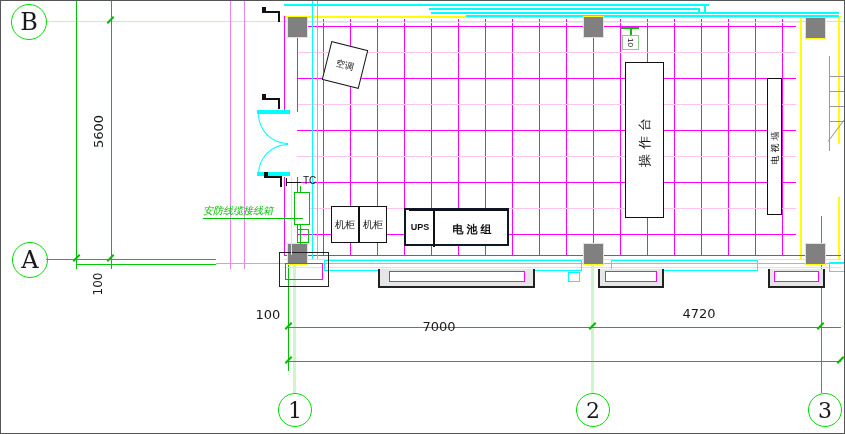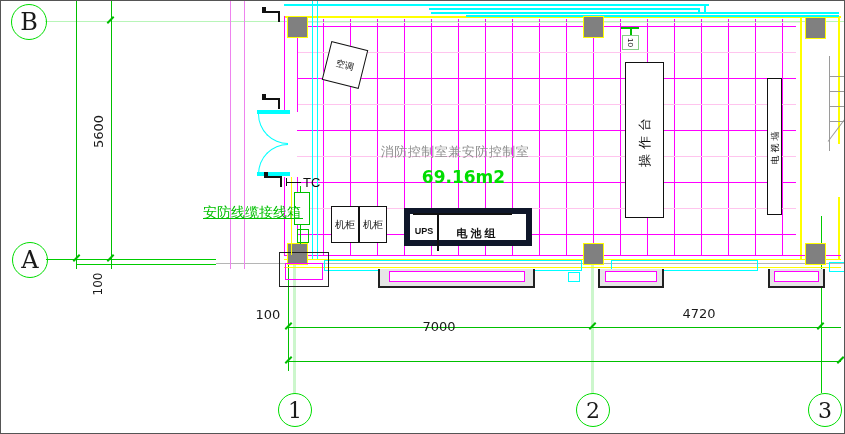--- a/index.html
+++ b/index.html
@@ -163,55 +163,53 @@
   <div id="door-arc-top" class="door-arc" style="left:257px;top:113px;"></div>
   <div id="door-arc-bottom" class="door-arc" style="left:257px;top:143px;"></div>
   <div class="bracket" style="left:264px;top:10px;"></div>
   <div class="bracket" style="left:264px;top:97px;"></div>
   <div class="bracket" style="left:266px;top:175px;"></div>
 
   <div class="yellowline vline" style="left:290px;top:176px;height:78px;"></div>
   <div class="greenline vline" style="left:299px;top:185px;height:58px;"></div>
   <div class="abs" style="left:293px;top:191px;width:16px;height:33px;border:1.2px solid #00C000;box-sizing:border-box;background:#fff;"></div>
   <div class="abs" style="left:296px;top:228px;width:12px;height:14px;border:1px solid #00C000;box-sizing:border-box;"></div>
-  <div class="abs" style="left:202px;top:203px;width:95px;font-size:14px;color:#00C000;white-space:nowrap;">安防线缆接线箱</div>
+  <div class="abs" style="left:202px;top:203px;width:95px;font-size:10px;color:#00C000;white-space:nowrap;font-style:italic;">安防线缆接线箱</div>
   <div class="greenline hline" style="left:202px;top:217px;width:100px;"></div>
 
   <div class="vline" style="left:285px;top:177px;height:8px;background:#111;"></div>
   <div class="hline" style="left:285px;top:181px;width:15px;background:#111;"></div>
-  <div class="abs" style="left:302px;top:174px;font-size:13px;color:#111;">TC</div>
+  <div class="abs" style="left:302px;top:174px;font-size:10px;color:#111;">TC</div>
 
   <div class="greenline hline" style="left:620px;top:26px;width:18px;height:2px;"></div>
   <div class="greenline vline" style="left:629px;top:27px;height:7px;width:2px;"></div>
   <div class="abs" style="left:621px;top:34px;width:17px;height:15px;border:1px solid #8c8;background:#fff;display:flex;align-items:center;justify-content:center;box-sizing:border-box;">
     <span style="font-size:8px;color:#111;transform:rotate(90deg);display:block;">10</span>
   </div>
 
   <div class="equip" style="left:325px;top:44px;width:38px;height:40px;transform:rotate(14deg);font-size:9px;">
     <span>空调</span>
     </div>
 
   <div class="equip" style="left:330px;top:205px;width:28px;height:37px;font-size:10px;">
     <span>机柜</span>
     </div>
   <div class="equip" style="left:358px;top:205px;width:28px;height:37px;font-size:10px;">
     <span>机柜</span>
     </div>
 
-  <div class="abs" style="left:403px;top:207px;width:128px;height:38px;border:6px solid #0f172a;background:#fff;box-sizing:border-box;">
+  <div class="abs" style="left:403px;top:207px;width:105px;height:38px;border:2px solid #0f172a;background:#fff;box-sizing:border-box;">
     <div class="hline" style="left:3px;top:-1px;width:99px;background:#111;height:1.5px;"></div>
     <div class="vline" style="left:27px;top:-1px;height:38px;background:#111;width:1.5px;"></div>
     <div class="abs" style="left:2px;top:12px;width:24px;text-align:center;font-size:9px;font-weight:bold;color:#111;">UPS</div>
     <div class="abs" style="left:30px;top:12px;width:72px;text-align:center;font-size:11px;font-weight:bold;color:#111;white-space:nowrap;">电 池 组</div>
   </div>
 
   <div class="equip" style="left:624px;top:61px;width:39px;height:156px;">
     <span style="transform:rotate(-90deg);font-size:13px;letter-spacing:5px;white-space:nowrap;">操作台</span>
     </div>
 
   <div class="equip" style="left:766px;top:77px;width:15px;height:137px;border-width:1.2px;">
     <span style="transform:rotate(-90deg);font-size:9px;letter-spacing:3px;white-space:nowrap;">电视墙</span>
     </div>
 
-  <div class="abs" style="left:378px;top:142px;width:152px;text-align:center;font-size:13px;color:#8F8F8F;letter-spacing:0.5px;white-space:nowrap;">消防控制室兼安防控制室</div>
-  <div class="abs" style="left:420px;top:166px;width:85px;text-align:center;font-size:17px;font-weight:bold;color:#00DD00;font-family:'DejaVu Sans',sans-serif;">69.16m2</div>
 
 </div>
 
 </body></html>

